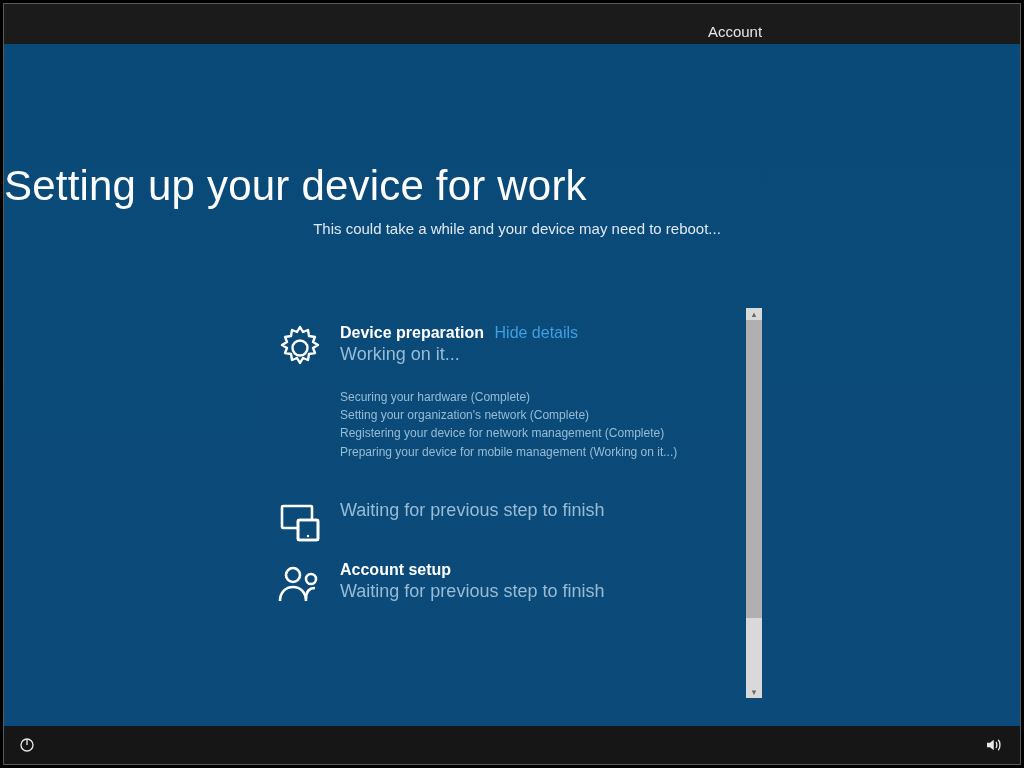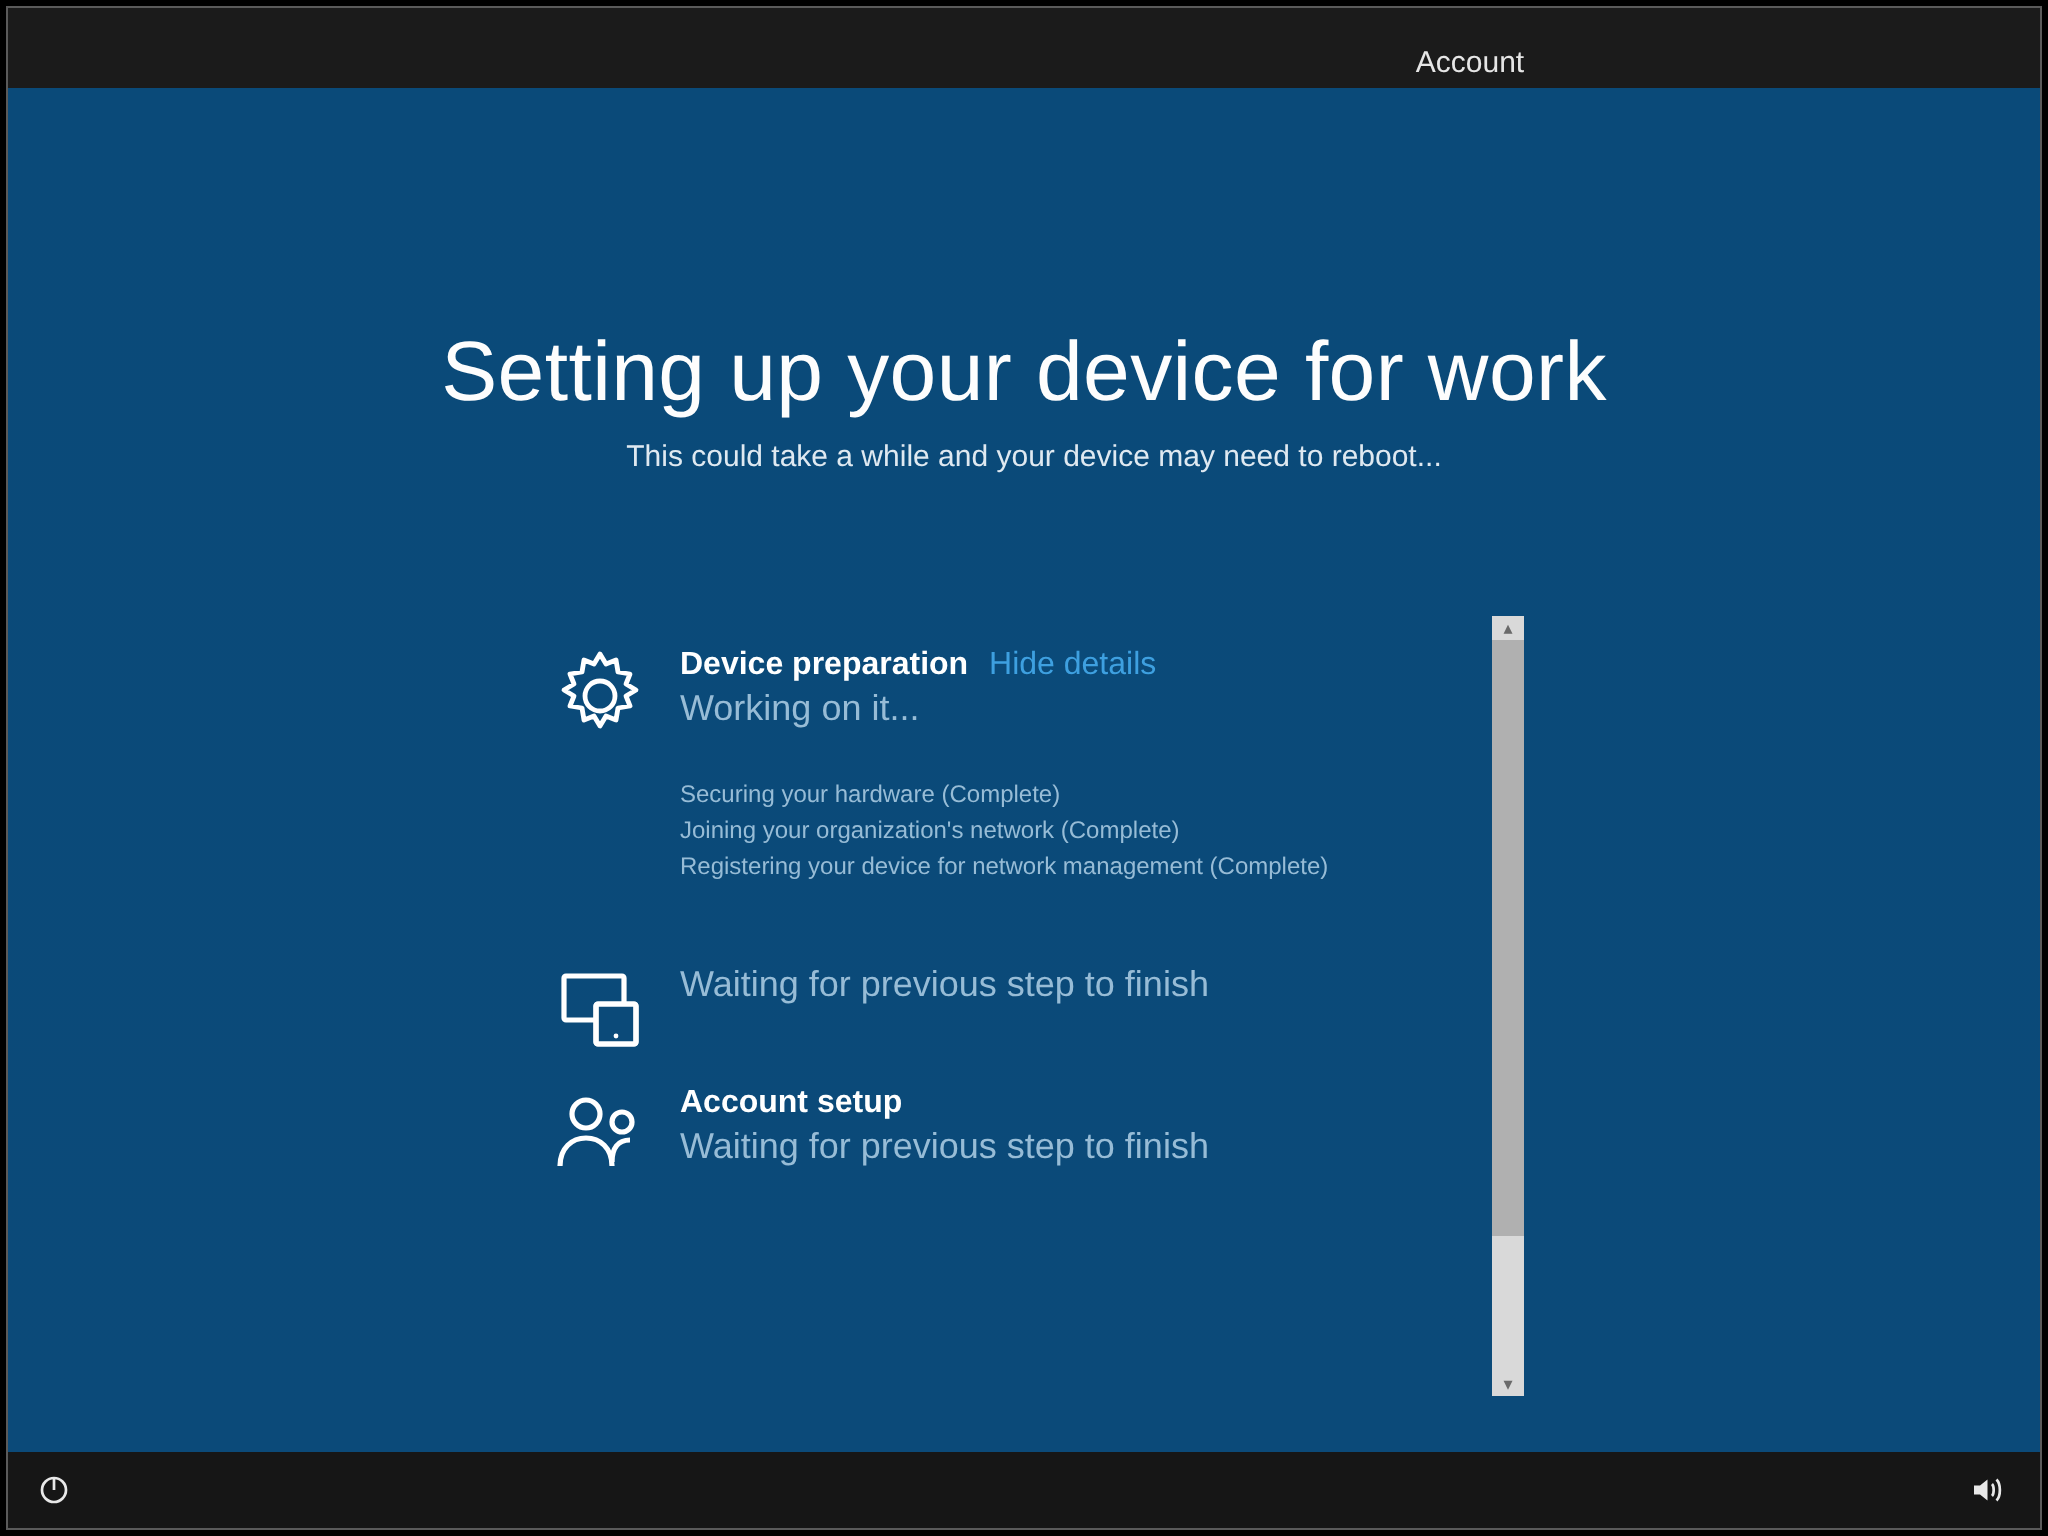--- a/index.html
+++ b/index.html
@@ -20,21 +20,21 @@
     border-bottom: 3px solid #fff;
   }
   .main {
     flex: 1; background: #0b4a7a;
     background: linear-gradient(#0a4a79, #0b4a79);
     position: relative; color: #fff;
     overflow: hidden;
   }
   .title {
     position: absolute; left: 0; right: 0; top: 118px;
-    text-align: center; font-weight: 300; font-size: 42px; letter-spacing: 0.2px;
+    text-align: left; font-weight: 300; font-size: 42px; letter-spacing: 0.2px;
     color: #fdfdfd;
   }
   .subtitle {
     position: absolute; left: 0; right: 0; top: 176px;
     text-align: center; font-size: 15px; color: #dfe9f1; font-weight: 400; margin-left: 10px;
   }
   .list-region {
     position: absolute; left: 272px; top: 264px; width: 486px; height: 390px;
     overflow: hidden;
   }
@@ -108,22 +108,23 @@
             <path d="M24 3 l3 5 5-2 1 6 6 1 -2 5 5 3 -5 3 2 5 -6 1 -1 6 -5 -2 -3 5 -3 -5 -5 2 -1 -6 -6 -1 2 -5 -5 -3 5 -3 -2 -5 6 -1 1 -6 5 2 z" stroke-linejoin="round"></path>
           </svg>
         </div>
         <div class="section-header">
           <span class="section-title">Device preparation</span>
           <span class="section-link">Hide details</span>
         </div>
         <div class="section-status">Working on it...</div>
         <div class="section-details">
           <div>Securing your hardware (Complete)</div>
-          <div>Joining your organization's network (Complete)</div>
+          <div>Setting your organization's network (Complete)</div>
           <div>Registering your device for network management (Complete)</div>
+          <div>Preparing your device for mobile management (Working on it...)</div>
         </div>
       </div>
 
       <div class="section">
         <div class="section-icon">
           <svg viewBox="0 0 48 48" fill="none" stroke="currentColor" stroke-width="2.6">
             <rect x="6" y="6" width="30" height="22" rx="1"></rect>
             <rect x="22" y="20" width="20" height="20" rx="1" fill="#0b4a79"></rect>
             <rect x="22" y="20" width="20" height="20" rx="1"></rect>
             <circle cx="32" cy="36" r="1.2" fill="currentColor" stroke="none"></circle>

